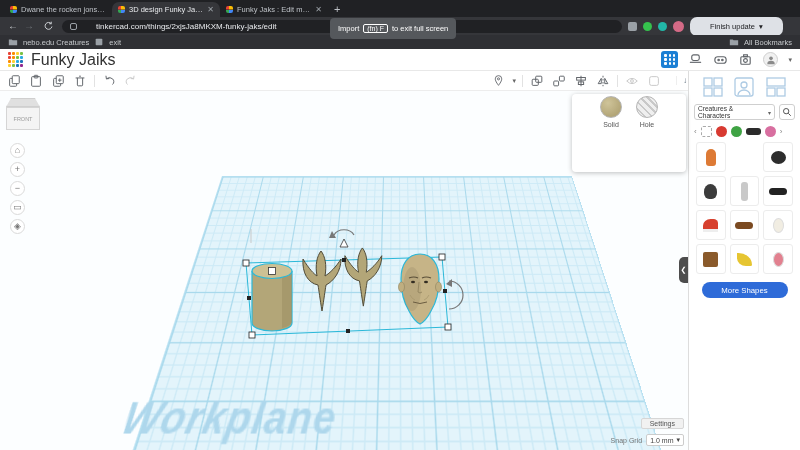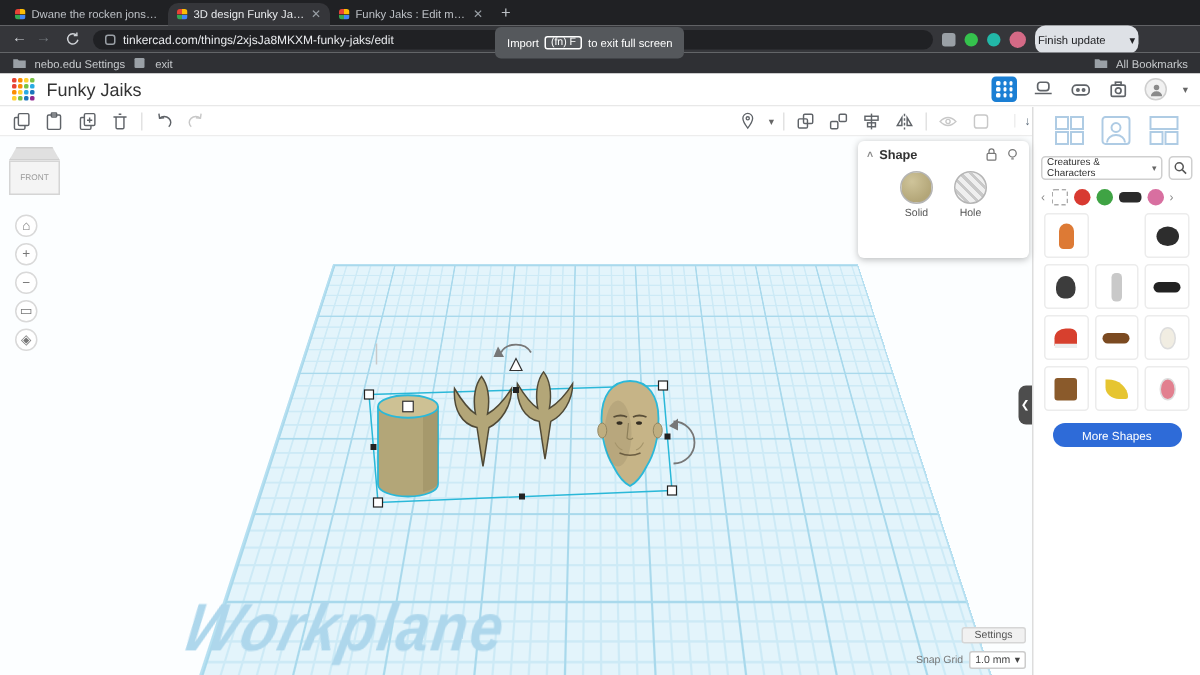--- a/index.html
+++ b/index.html
@@ -20,50 +20,50 @@
       linear-gradient(90deg,#34a853 50%,#4286f5 50%) bottom/100% 50% no-repeat; }
   .tab .lbl { flex:1; overflow:hidden; text-overflow:ellipsis; }
   .tab .x { color:#9aa0a6; font-size:8px; flex:0 0 auto; }
   .newtab { color:#bdc1c6; font-size:11px; margin-left:6px; padding-bottom:2px; }
 
   #addrbar { position:absolute; left:0; top:17px; width:800px; height:18px;
     background:var(--chrome-mid); display:flex; align-items:center; gap:6px; padding:0 8px; }
   .navico { color:#cfd2d6; font-size:10px; line-height:1; }
   .navico.dis { color:#70757a; }
   #urlbox { flex:1; max-width:560px; height:13px; background:var(--chrome-dark);
-    border-radius:7px; display:flex; align-items:center; gap:5px; padding:0 8px;
+    border-radius:7px; display:flex; align-items:center; gap:19px; padding:0 8px;
     color:#e8eaed; font-size:8px; }
   #urlbox .site-ico { width:7px; height:7px; border:1px solid #9aa0a6; border-radius:2px; }
   .ext-ico { width:9px; height:9px; border-radius:2px; background:#9aa0a6; }
   .ext-ico.round { border-radius:50%; }
   .ext-ico.green { background:#35c24d; }
   .ext-ico.teal { background:#22b8a8; }
   .avatar-b { width:11px; height:11px; border-radius:50%; background:#d46a86; }
   #finish-update { height:19px; background:#dee1e6; border-radius:7px; display:flex;
-    align-items:center; gap:16px; padding:0 2px; font-size:7.5px; color:#202124; }
+    align-items:center; gap:4px; padding:0 20px; font-size:7.5px; color:#202124; }
 
   #toast { position:absolute; left:330px; top:18px; height:21px; padding:0 8px;
     background:#55585c; border-radius:4px; display:flex; align-items:center; gap:4px;
     color:#fff; font-size:7.5px; z-index:50; }
   #toast .key { border:1px solid #fff; border-radius:2px; padding:0 3px; font-size:7px; }
 
   #bookmarks { position:absolute; left:0; top:35px; width:800px; height:14px;
     background:#2f3034; display:flex; align-items:center; gap:5px; padding:0 8px;
     color:#c7cacd; font-size:7.5px; }
   #bookmarks .spacer { flex:1; }
   .mini-folder { width:10px; height:8px; }
 
   
   #tk-header { position:absolute; left:0; top:49px; width:800px; height:22px;
     background:#fff; border-bottom:1px solid #e8e8e8; display:flex; align-items:center;
     gap:8px; padding:0 8px; }
   #tk-logo { width:15px; height:15px; display:grid; grid-template-columns:repeat(4,1fr);
     gap:1px; }
   #tk-logo span { display:block; border-radius:1px; }
-  #tk-title { font-size:12px; color:#333; }
+  #tk-title { font-size:16px; color:#333; }
   #tk-header .right { margin-left:auto; display:flex; align-items:center; gap:10px; }
   #grid-btn { width:17px; height:17px; background:var(--accent); border-radius:3px;
     display:grid; grid-template-columns:repeat(3,1fr); gap:1.5px; padding:3px; }
   #grid-btn span { background:#fff; border-radius:1px; }
   .hdr-ico { stroke:#5f6368; fill:none; stroke-width:1.2; }
   .avatar-tk { width:15px; height:15px; border-radius:50%; border:1px solid #cfcfcf;
     background:#f1f1f1; display:flex; align-items:center; justify-content:center; }
 
   
   #tk-toolbar { position:absolute; left:0; top:71px; width:800px; height:20px;
@@ -216,21 +216,21 @@
 <div id="toast">
   <span>Import</span>
   <span class="key">(fn) F</span>
   <span>to exit full screen</span>
 </div>
 
 <div id="bookmarks">
   <svg class="mini-folder" viewBox="0 0 12 9">
       <path d="M1,1.5 h3.5 l1,1 H11 v6 H1 z" fill="#9aa0a6"></path>
     </svg>
-  <span>nebo.edu Settings</span>
+  <span>nebo.edu Creatures</span>
   <svg class="mini-folder" viewBox="0 0 12 9">
       <rect x="2" y="0.5" width="8" height="8" fill="#9aa0a6" rx="1"></rect>
     </svg>
   <span>exit</span>
   <span class="spacer"></span>
   <svg class="mini-folder" viewBox="0 0 12 9">
       <path d="M1,1.5 h3.5 l1,1 H11 v6 H1 z" fill="#9aa0a6"></path>
     </svg>
   <span>All Bookmarks</span>
 </div>
@@ -469,33 +469,20 @@
   <div id="snaprow">
     <span>Snap Grid</span>
     <span id="snap-select">
       <span>1.0 mm</span>
       <span>▾</span>
     </span>
   </div>
 </div>
 
 <div id="shape-panel">
-  <div class="hd">
-    <span style="color:#888;font-size:7px;">˄</span>
-    <span>Shape</span>
-    <span class="grow"></span>
-    <svg width="10" height="10" viewBox="0 0 12 12">
-        <rect x="2.5" y="5" width="7" height="5.5" rx="1" fill="none" stroke="#777" stroke-width="1"></rect>
-        <path d="M4,5 v-1.5 a2,2 0 0 1 4,0 V5" fill="none" stroke="#777" stroke-width="1"></path>
-      </svg>
-    <svg width="10" height="10" viewBox="0 0 12 12">
-        <circle cx="6" cy="5" r="3" fill="none" stroke="#777" stroke-width="1"></circle>
-        <line x1="5" y1="9.5" x2="7" y2="9.5" stroke="#777" stroke-width="1"></line>
-      </svg>
-  </div>
   <div class="body">
     <div class="swatch">
       <span class="dot solid"></span>
       <span>Solid</span>
     </div>
     <div class="swatch">
       <span class="dot hole"></span>
       <span>Hole</span>
     </div>
   </div>

